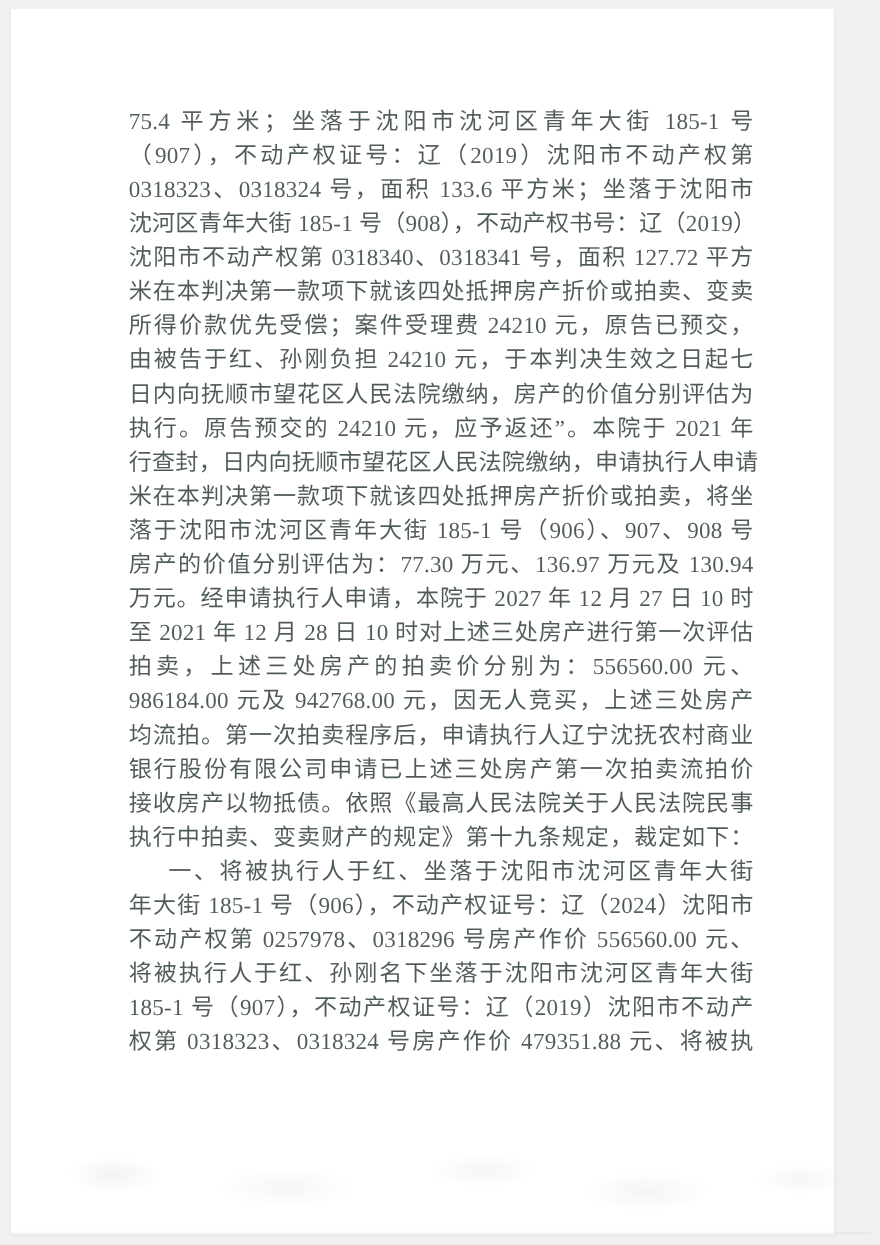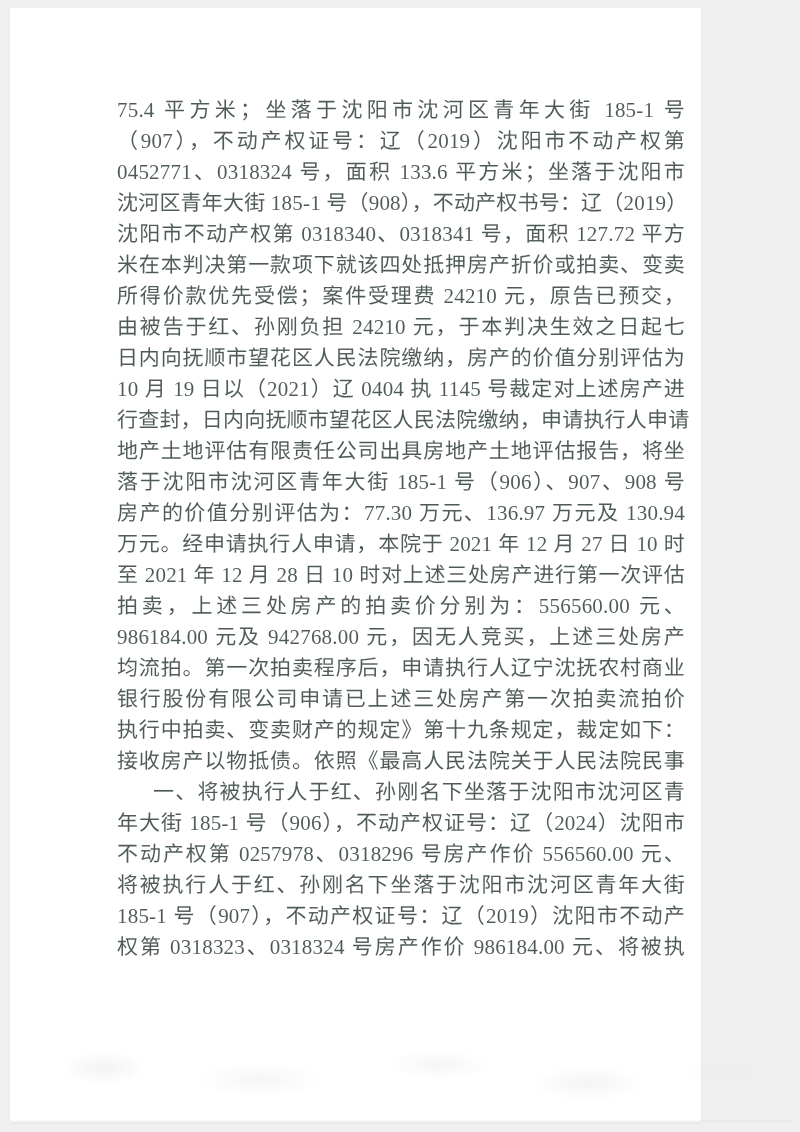--- a/index.html
+++ b/index.html
@@ -8,21 +8,21 @@
     width: 800px;
     height: 1132px;
     overflow: hidden;
     background: var(--bg, #f0f0f0);
     font-family: "Liberation Serif", "DejaVu Serif", serif;
   }
   .scan-page {
     position: absolute;
     left: 10px;
     top: 8px;
-    width: 691px;
+    width: 748px;
     height: 1114px;
     background: var(--paper, #ffffff);
     box-shadow: 0 1px 3px rgba(0,0,0,0.06);
   }
   .text-block {
     position: absolute;
     left: 107px;
     top: 87px;
     width: 568px;
   }
@@ -67,42 +67,42 @@
     pointer-events: none;
   }
 </style>
 </head>
 <body>
 
 <div class="scan-page">
   <div class="text-block">
       <div class="line">75.4 平方米；坐落于沈阳市沈河区青年大街 185-1 号</div>
       <div class="line">（907），不动产权证号：辽（2019）沈阳市不动产权第</div>
-      <div class="line">0452771、0318324 号，面积 133.6 平方米；坐落于沈阳市</div>
+      <div class="line">0318323、0318324 号，面积 133.6 平方米；坐落于沈阳市</div>
       <div class="line">沈河区青年大街 185-1 号（908），不动产权书号：辽（2019）</div>
       <div class="line">沈阳市不动产权第 0318340、0318341 号，面积 127.72 平方</div>
       <div class="line">米在本判决第一款项下就该四处抵押房产折价或拍卖、变卖</div>
       <div class="line">所得价款优先受偿；案件受理费 24210 元，原告已预交，</div>
       <div class="line">由被告于红、孙刚负担 24210 元，于本判决生效之日起七</div>
       <div class="line">日内向抚顺市望花区人民法院缴纳，房产的价值分别评估为</div>
-      <div class="line">10 月 19 日以（2021）辽 0404 执 1145 号裁定对上述房产进</div>
+      <div class="line">执行。原告预交的 24210 元，应予返还”。本院于 2021 年</div>
       <div class="line">行查封，日内向抚顺市望花区人民法院缴纳，申请执行人申请</div>
-      <div class="line">地产土地评估有限责任公司出具房地产土地评估报告，将坐</div>
+      <div class="line">米在本判决第一款项下就该四处抵押房产折价或拍卖，将坐</div>
       <div class="line">落于沈阳市沈河区青年大街 185-1 号（906）、907、908 号</div>
       <div class="line">房产的价值分别评估为：77.30 万元、136.97 万元及 130.94</div>
-      <div class="line">万元。经申请执行人申请，本院于 2021 年 12 月 27 日 10 时</div>
+      <div class="line">万元。经申请执行人申请，本院于 2027 年 12 月 27 日 10 时</div>
       <div class="line">至 2021 年 12 月 28 日 10 时对上述三处房产进行第一次评估</div>
       <div class="line">拍卖，上述三处房产的拍卖价分别为：556560.00 元、</div>
       <div class="line">986184.00 元及 942768.00 元，因无人竞买，上述三处房产</div>
       <div class="line">均流拍。第一次拍卖程序后，申请执行人辽宁沈抚农村商业</div>
       <div class="line">银行股份有限公司申请已上述三处房产第一次拍卖流拍价</div>
+      <div class="line">接收房产以物抵债。依照《最高人民法院关于人民法院民事</div>
       <div class="line">执行中拍卖、变卖财产的规定》第十九条规定，裁定如下：</div>
-      <div class="line">接收房产以物抵债。依照《最高人民法院关于人民法院民事</div>
-      <div class="line indent">一、将被执行人于红、孙刚名下坐落于沈阳市沈河区青</div>
+      <div class="line indent">一、将被执行人于红、坐落于沈阳市沈河区青年大街</div>
       <div class="line">年大街 185-1 号（906），不动产权证号：辽（2024）沈阳市</div>
       <div class="line">不动产权第 0257978、0318296 号房产作价 556560.00 元、</div>
       <div class="line">将被执行人于红、孙刚名下坐落于沈阳市沈河区青年大街</div>
       <div class="line">185-1 号（907），不动产权证号：辽（2019）沈阳市不动产</div>
-      <div class="line">权第 0318323、0318324 号房产作价 986184.00 元、将被执</div>
+      <div class="line">权第 0318323、0318324 号房产作价 479351.88 元、将被执</div>
     </div>
   <div class="scan-noise"></div>
   <div class="page-bottom-edge"></div>
 </div>
 
 </body></html>

